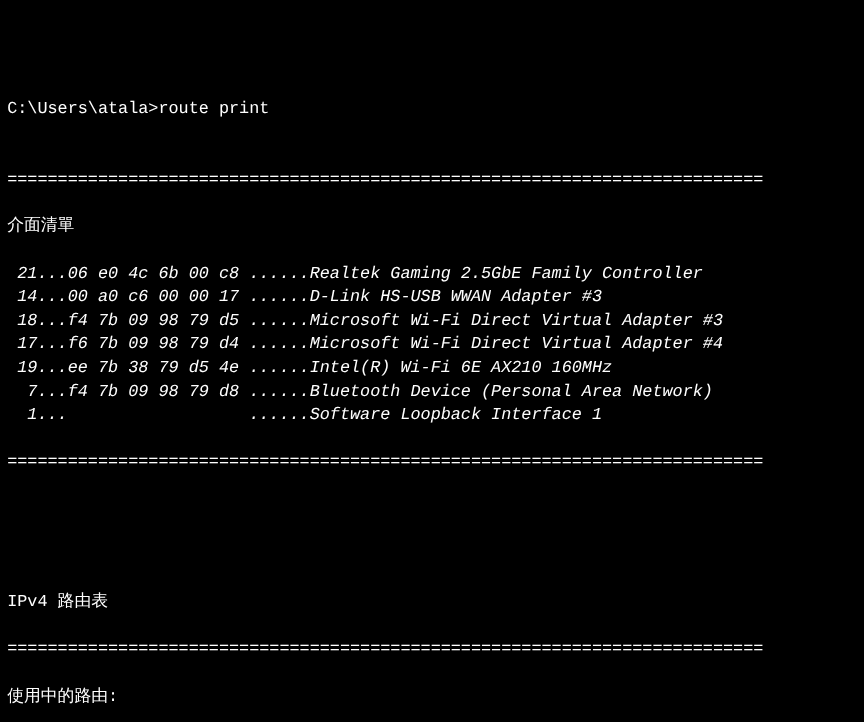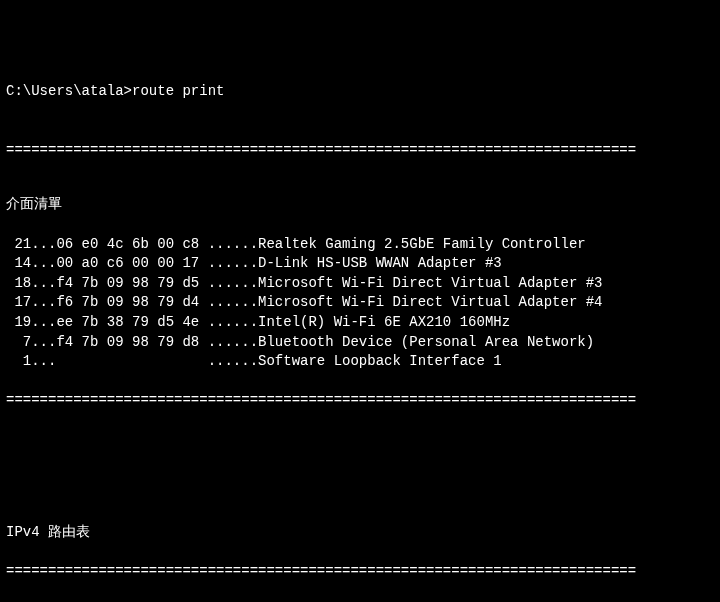--- a/index.html
+++ b/index.html
@@ -23,24 +23,24 @@
       margin-bottom: 0;
     }
     .divider {
       display: block;
       width: 100%;
       overflow: hidden;
       letter-spacing: 0;
     }
     .section-title {
       display: block;
-      margin-top: 15px;
     }
     .interface-row {
       display: block;
+      font-style: italic;
     }
     .blank {
       height: 19px;
     }
   </style>
 </head>
 <body>
 
 
 

